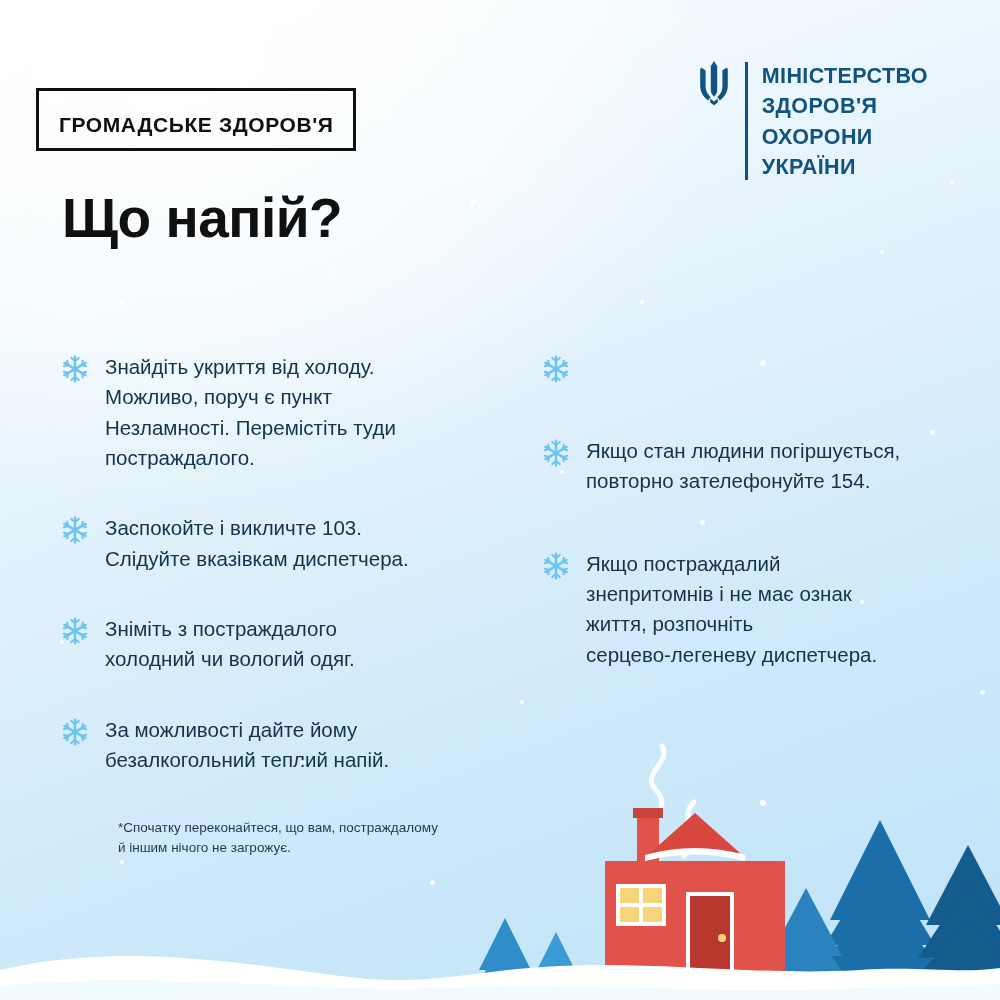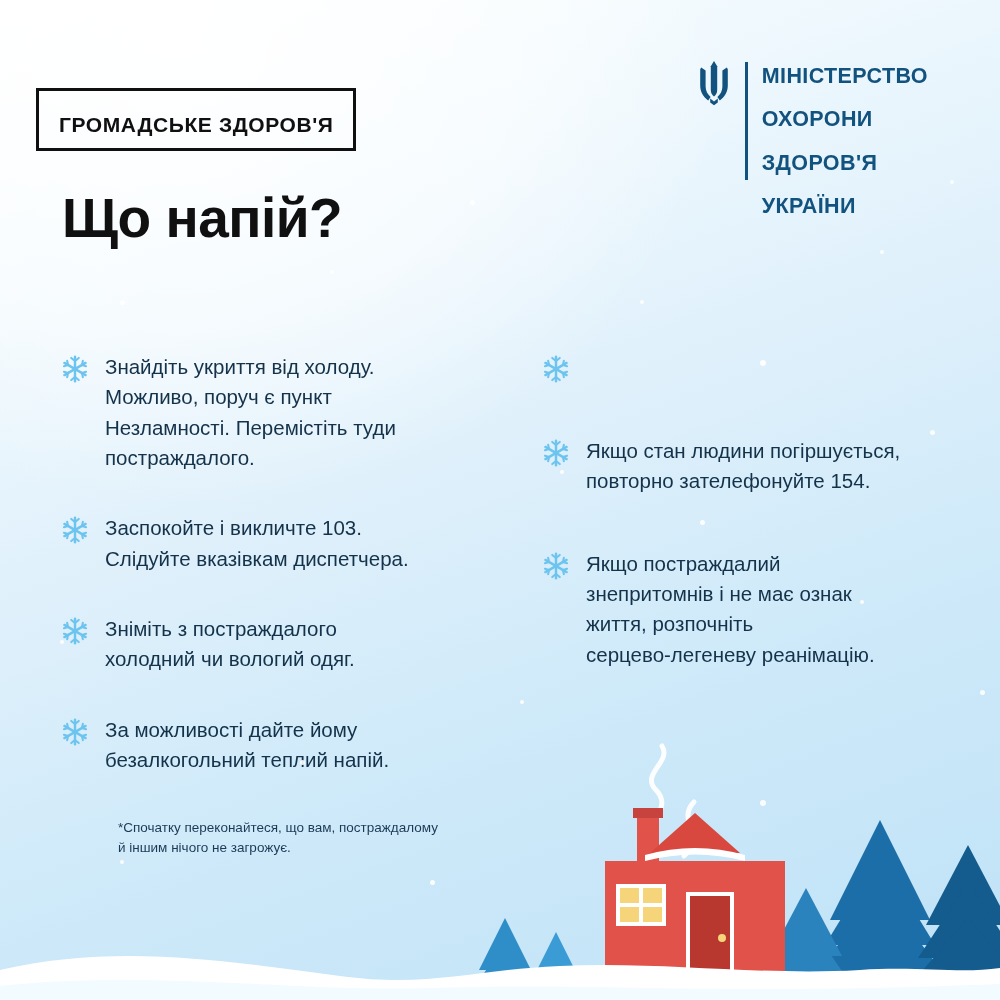--- a/index.html
+++ b/index.html
@@ -63,21 +63,21 @@
   .ministry-divider {
     width: 3px;
     background: #12527e;
     height: 118px;
     margin-top: 2px;
   }
   .ministry-lines {
     display: flex;
     flex-direction: column;
     justify-content: flex-start;
-    gap: 15px;
+    gap: 2px;
     padding-top: 2px;
   }
   .ministry-lines span {
     font-family: "Liberation Sans", sans-serif;
     font-weight: bold;
     font-size: 21.5px;
     letter-spacing: 0.4px;
     color: #12527e;
     line-height: 1.32;
     white-space: nowrap;
@@ -169,22 +169,22 @@
   <div class="ministry">
     <svg class="trident" viewBox="0 0 34 46" aria-hidden="true">
       <path d="M17 1 L20.2 6.2 L20.2 30 C20.2 33 19 35 17 36.6 C15 35 13.8 33 13.8 30 L13.8 6.2 Z" fill="#12527e"></path>
       <path d="M4.2 7.5 L8.6 10.4 L8.6 26.5 C8.6 30.8 10.6 34.4 13.6 37 L11.2 40.4 C6.2 36.8 3.2 31.6 3.2 25.4 L3.2 9.2 Z" fill="#12527e"></path>
       <path d="M29.8 7.5 L25.4 10.4 L25.4 26.5 C25.4 30.8 23.4 34.4 20.4 37 L22.8 40.4 C27.8 36.8 30.8 31.6 30.8 25.4 L30.8 9.2 Z" fill="#12527e"></path>
       <path d="M13.2 38.6 L17 41.4 L20.8 38.6 L20.8 42.4 L17 45.2 L13.2 42.4 Z" fill="#12527e"></path>
     </svg>
     <div class="ministry-divider"></div>
     <div class="ministry-lines">
       <span>МІНІСТЕРСТВО</span>
+      <span>ЗДОРОВ'Я</span>
       <span>ОХОРОНИ</span>
-      <span>ЗДОРОВ'Я</span>
       <span>УКРАЇНИ</span>
     </div>
   </div>
 
   <div class="title">Що напій?</div>
 
   <div class="cols">
     <div class="col col-left">
 
       <div class="item">
@@ -365,21 +365,21 @@
               <line x1="23.4" y1="20.2" x2="27.8" y2="19"></line>
             <line x1="8.6" y1="20.2" x2="4.2" y2="19"></line>
               <line x1="8.6" y1="20.2" x2="7.6" y2="24.8"></line>
             <line x1="23.4" y1="11.8" x2="27.8" y2="13"></line>
               <line x1="23.4" y1="11.8" x2="24.4" y2="7.2"></line>
           </g>
         </svg>
         <div class="item-text">Якщо постраждалий
 знепритомнів і не має ознак
 життя, розпочніть
-серцево-легеневу реанімацію.</div>
+серцево-легеневу диспетчера.</div>
       </div>
 
     </div>
   </div>
 
   <div class="footnote">*Спочатку переконайтеся, що вам, постраждалому
 й іншим нічого не загрожує.</div>
 
   <svg class="scene" viewBox="0 0 1000 330" aria-hidden="true">
 

